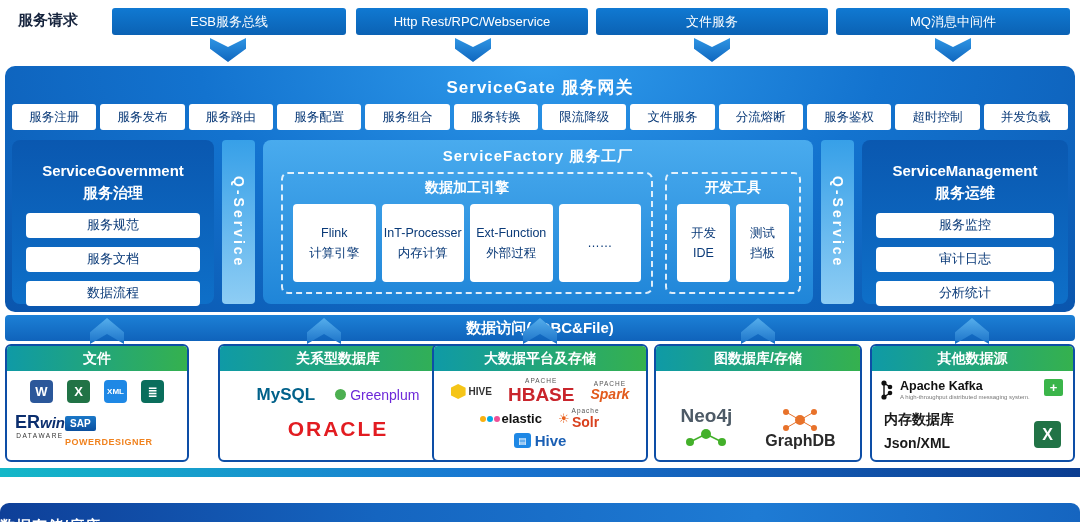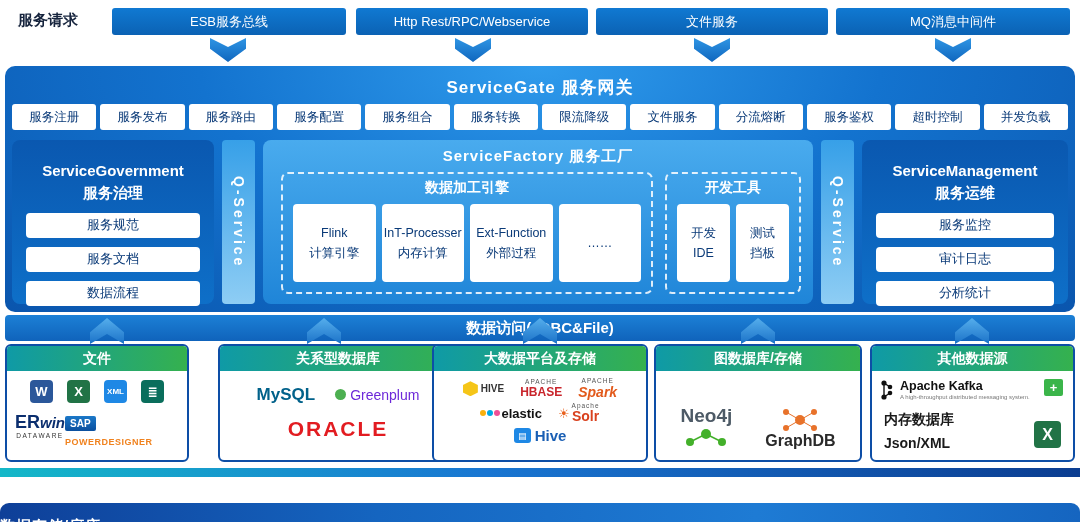--- a/index.html
+++ b/index.html
@@ -74,21 +74,21 @@
 
   .rd-row1 { display:flex; align-items:center; justify-content:center; gap:20px; margin-top:10px;text-align:right; }
   .mysql { font-size:17px; font-weight:bold; color:#00618a; }
   .gp-dot { display:inline-block; width:11px; height:11px; border-radius:50%; background:#4caf50; margin-right:4px; }
   .greenplum { font-size:14px; font-weight:normal; color:#6d28d9; }
   .oracle { text-align:center; margin-top:12px; font-size:21px; font-weight:bold; color:#e21c21; letter-spacing:2px; }
 
   .bd-row { display:flex; align-items:center; justify-content:center; gap:16px; margin-top:3px; }
   .stack { display:flex; flex-direction:column; align-items:center; line-height:1.05; }
   .sup { font-size:6.5px; color:#555; letter-spacing:1px; }
-  .hbase { font-size:12px; font-weight:bold; color:#c9252c; }
+  .hbase { font-size:19px; font-weight:bold; color:#c9252c; }
   .spark { font-size:14px; font-weight:bold; font-style:italic; color:#e25a1c; }
   .hex { width:15px; height:15px; background:#f5c518; clip-path:polygon(50% 0,100% 25%,100% 75%,50% 100%,0 75%,0 25%); margin-right:3px; }
   .hive-top { font-size:10px; font-weight:bold; color:#333; }
   .edot { display:inline-block; width:6px; height:6px; border-radius:50%; margin-right:1px; }
   .elastic { font-size:13px; font-weight:bold; color:#111; }
   .sun { color:#e8601d; font-size:13px; margin-right:2px; }
   .solr { font-size:14px; font-weight:bold; color:#d9411e; }
   .hive-box { width:17px; height:15px; background:#1e88e5; border-radius:3px; color:#fff; font-size:9px;
               display:flex; align-items:center; justify-content:center; margin-right:4px; }
   .hive-bottom { font-size:15px; font-weight:bold; color:#1a5fb4; }

